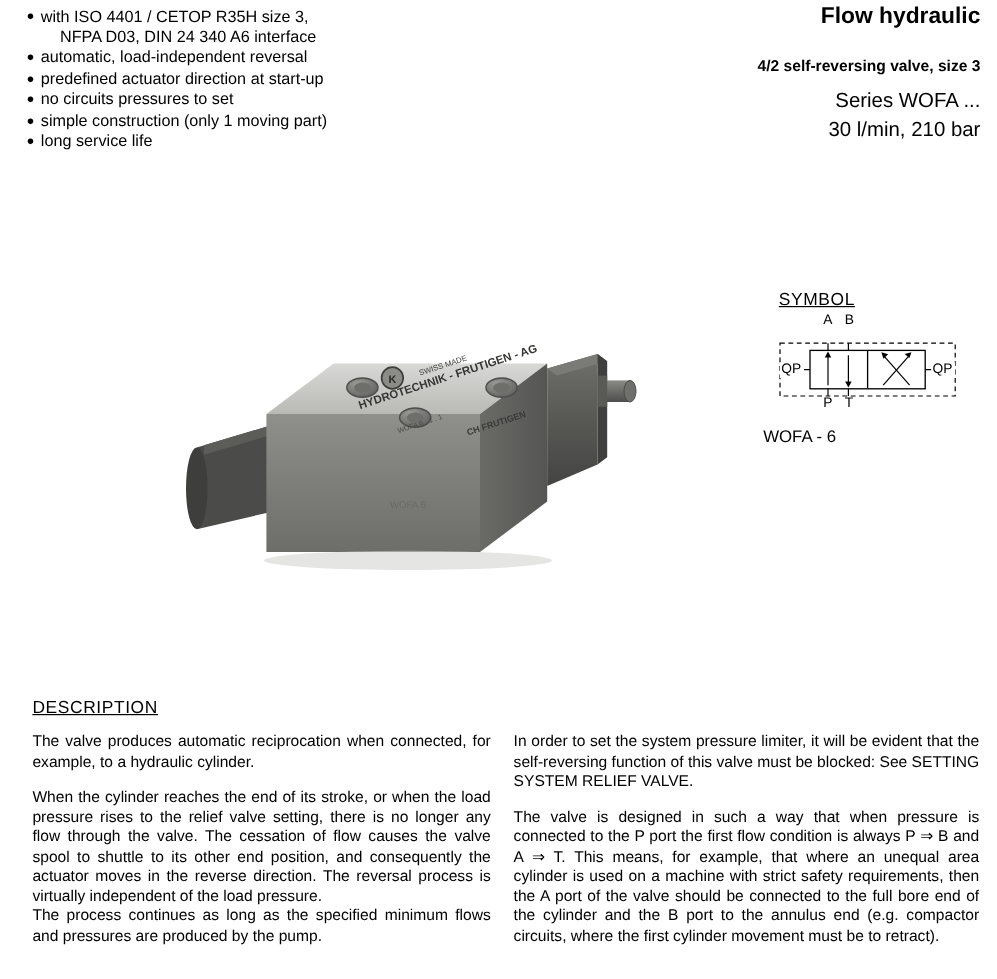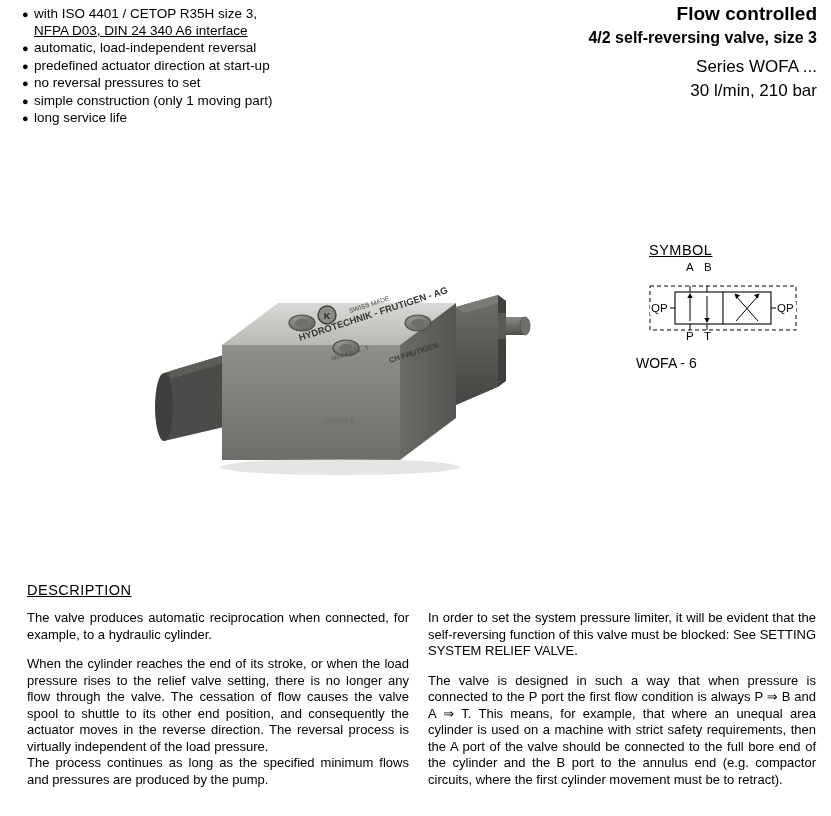--- a/index.html
+++ b/index.html
@@ -34,42 +34,41 @@
     width: 12px;
     flex: 0 0 12px;
     font-size: 11px;
     line-height: 16.5px;
   }
   .bullet-text {
     flex: 1 1 auto;
   }
   .bullet-text .sub {
     display: block;
-    margin-left: 0px;
-    text-decoration: underline;
+    margin-left: 16px;
   }
 
   #header-right {
     position: absolute;
     right: 14px;
     top: 2px;
     width: 420px;
     text-align: right;
   }
   #title-line1 {
     font-size: 19px;
     font-weight: bold;
     line-height: 23px;
     letter-spacing: 0px;
   }
   #title-line2 {
-    font-size: 16px;
+    font-size: 13px;
     font-weight: bold;
     line-height: 23px;
-    margin-top: 1px;
+    margin-top: 18px;
   }
   #series-line {
     font-size: 17px;
     line-height: 22px;
     margin-top: 7px;
   }
   #rating-line {
     font-size: 17px;
     line-height: 22px;
     margin-top: 2px;
@@ -161,34 +160,34 @@
   <div class="bullet-row">
     <span class="bullet-dot">●</span>
     <span class="bullet-text">automatic, load-independent reversal</span>
   </div>
   <div class="bullet-row">
     <span class="bullet-dot">●</span>
     <span class="bullet-text">predefined actuator direction at start-up</span>
   </div>
   <div class="bullet-row">
     <span class="bullet-dot">●</span>
-    <span class="bullet-text">no reversal pressures to set</span>
+    <span class="bullet-text">no circuits pressures to set</span>
   </div>
   <div class="bullet-row">
     <span class="bullet-dot">●</span>
     <span class="bullet-text">simple construction (only 1 moving part)</span>
   </div>
   <div class="bullet-row">
     <span class="bullet-dot">●</span>
     <span class="bullet-text">long service life</span>
   </div>
 </div>
 
 <div id="header-right">
-  <div id="title-line1">Flow controlled</div>
+  <div id="title-line1">Flow hydraulic</div>
   <div id="title-line2">4/2 self-reversing valve, size 3</div>
   <div id="series-line">Series WOFA ...</div>
   <div id="rating-line">30 l/min,  210 bar</div>
 </div>
 
 <div id="symbol-block">
   <div id="symbol-title">SYMBOL</div>
 
   <div id="symbol-diagram">
     <svg width="170" height="75" viewBox="0 0 170 75">

